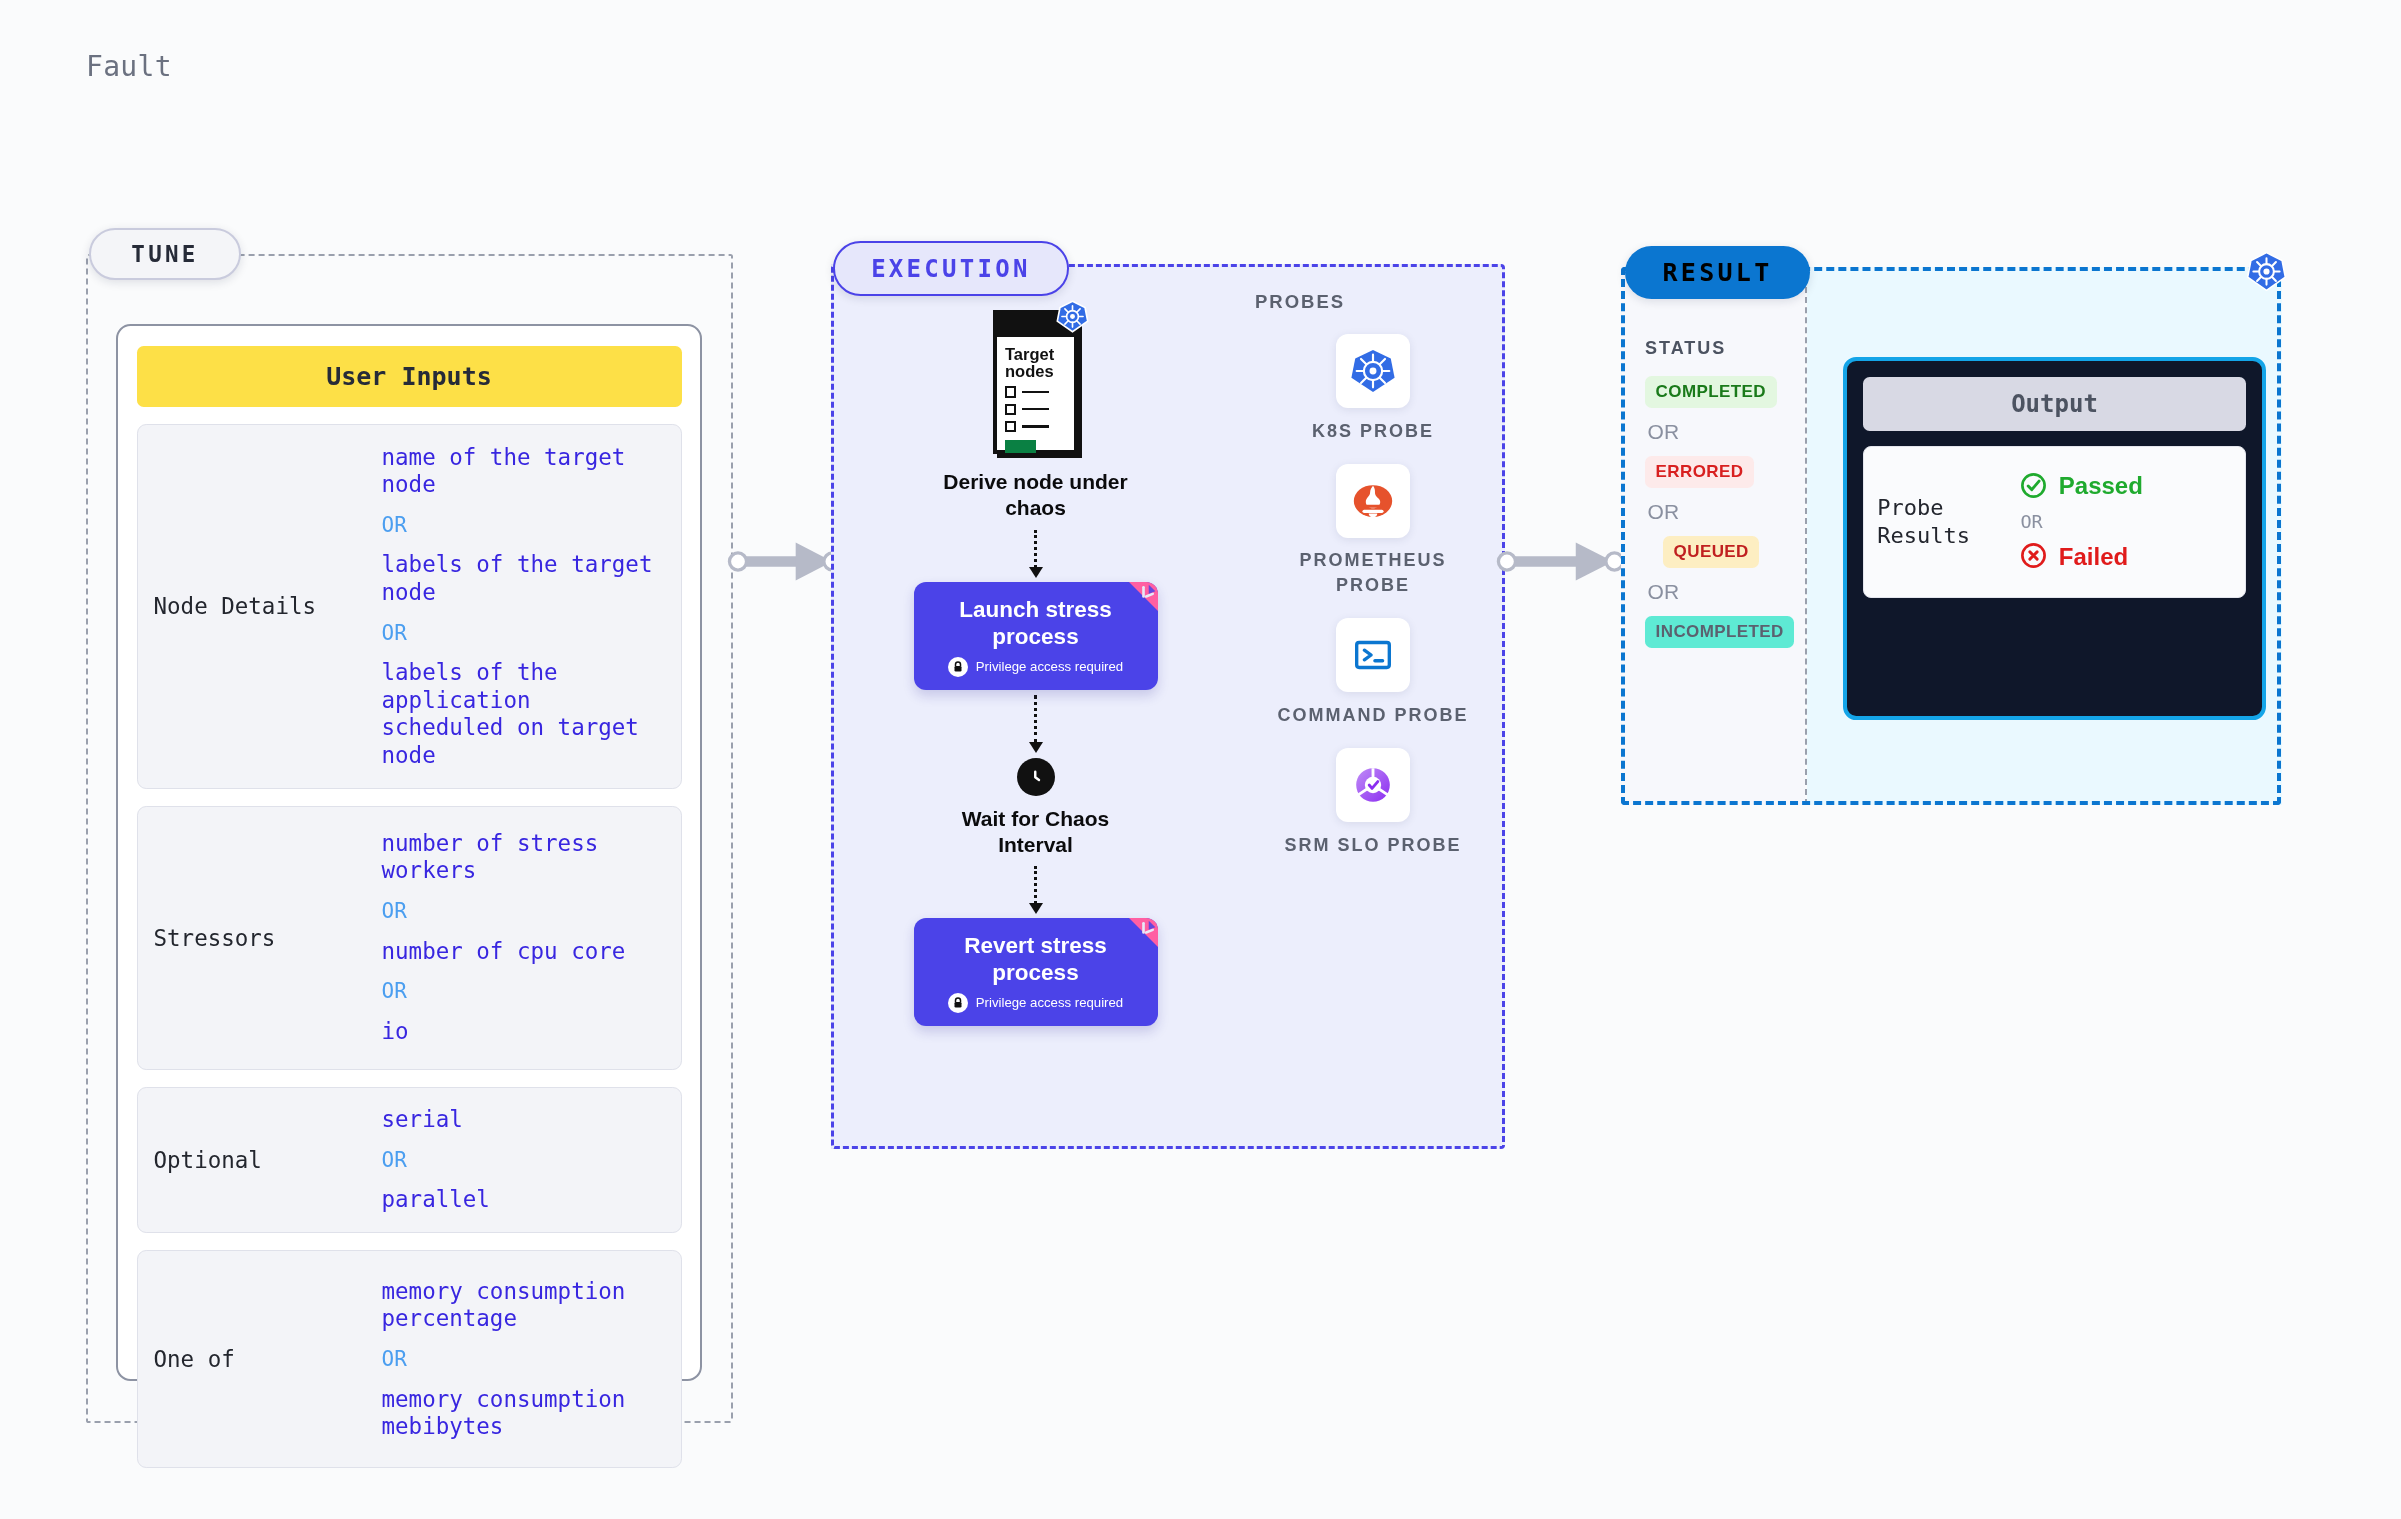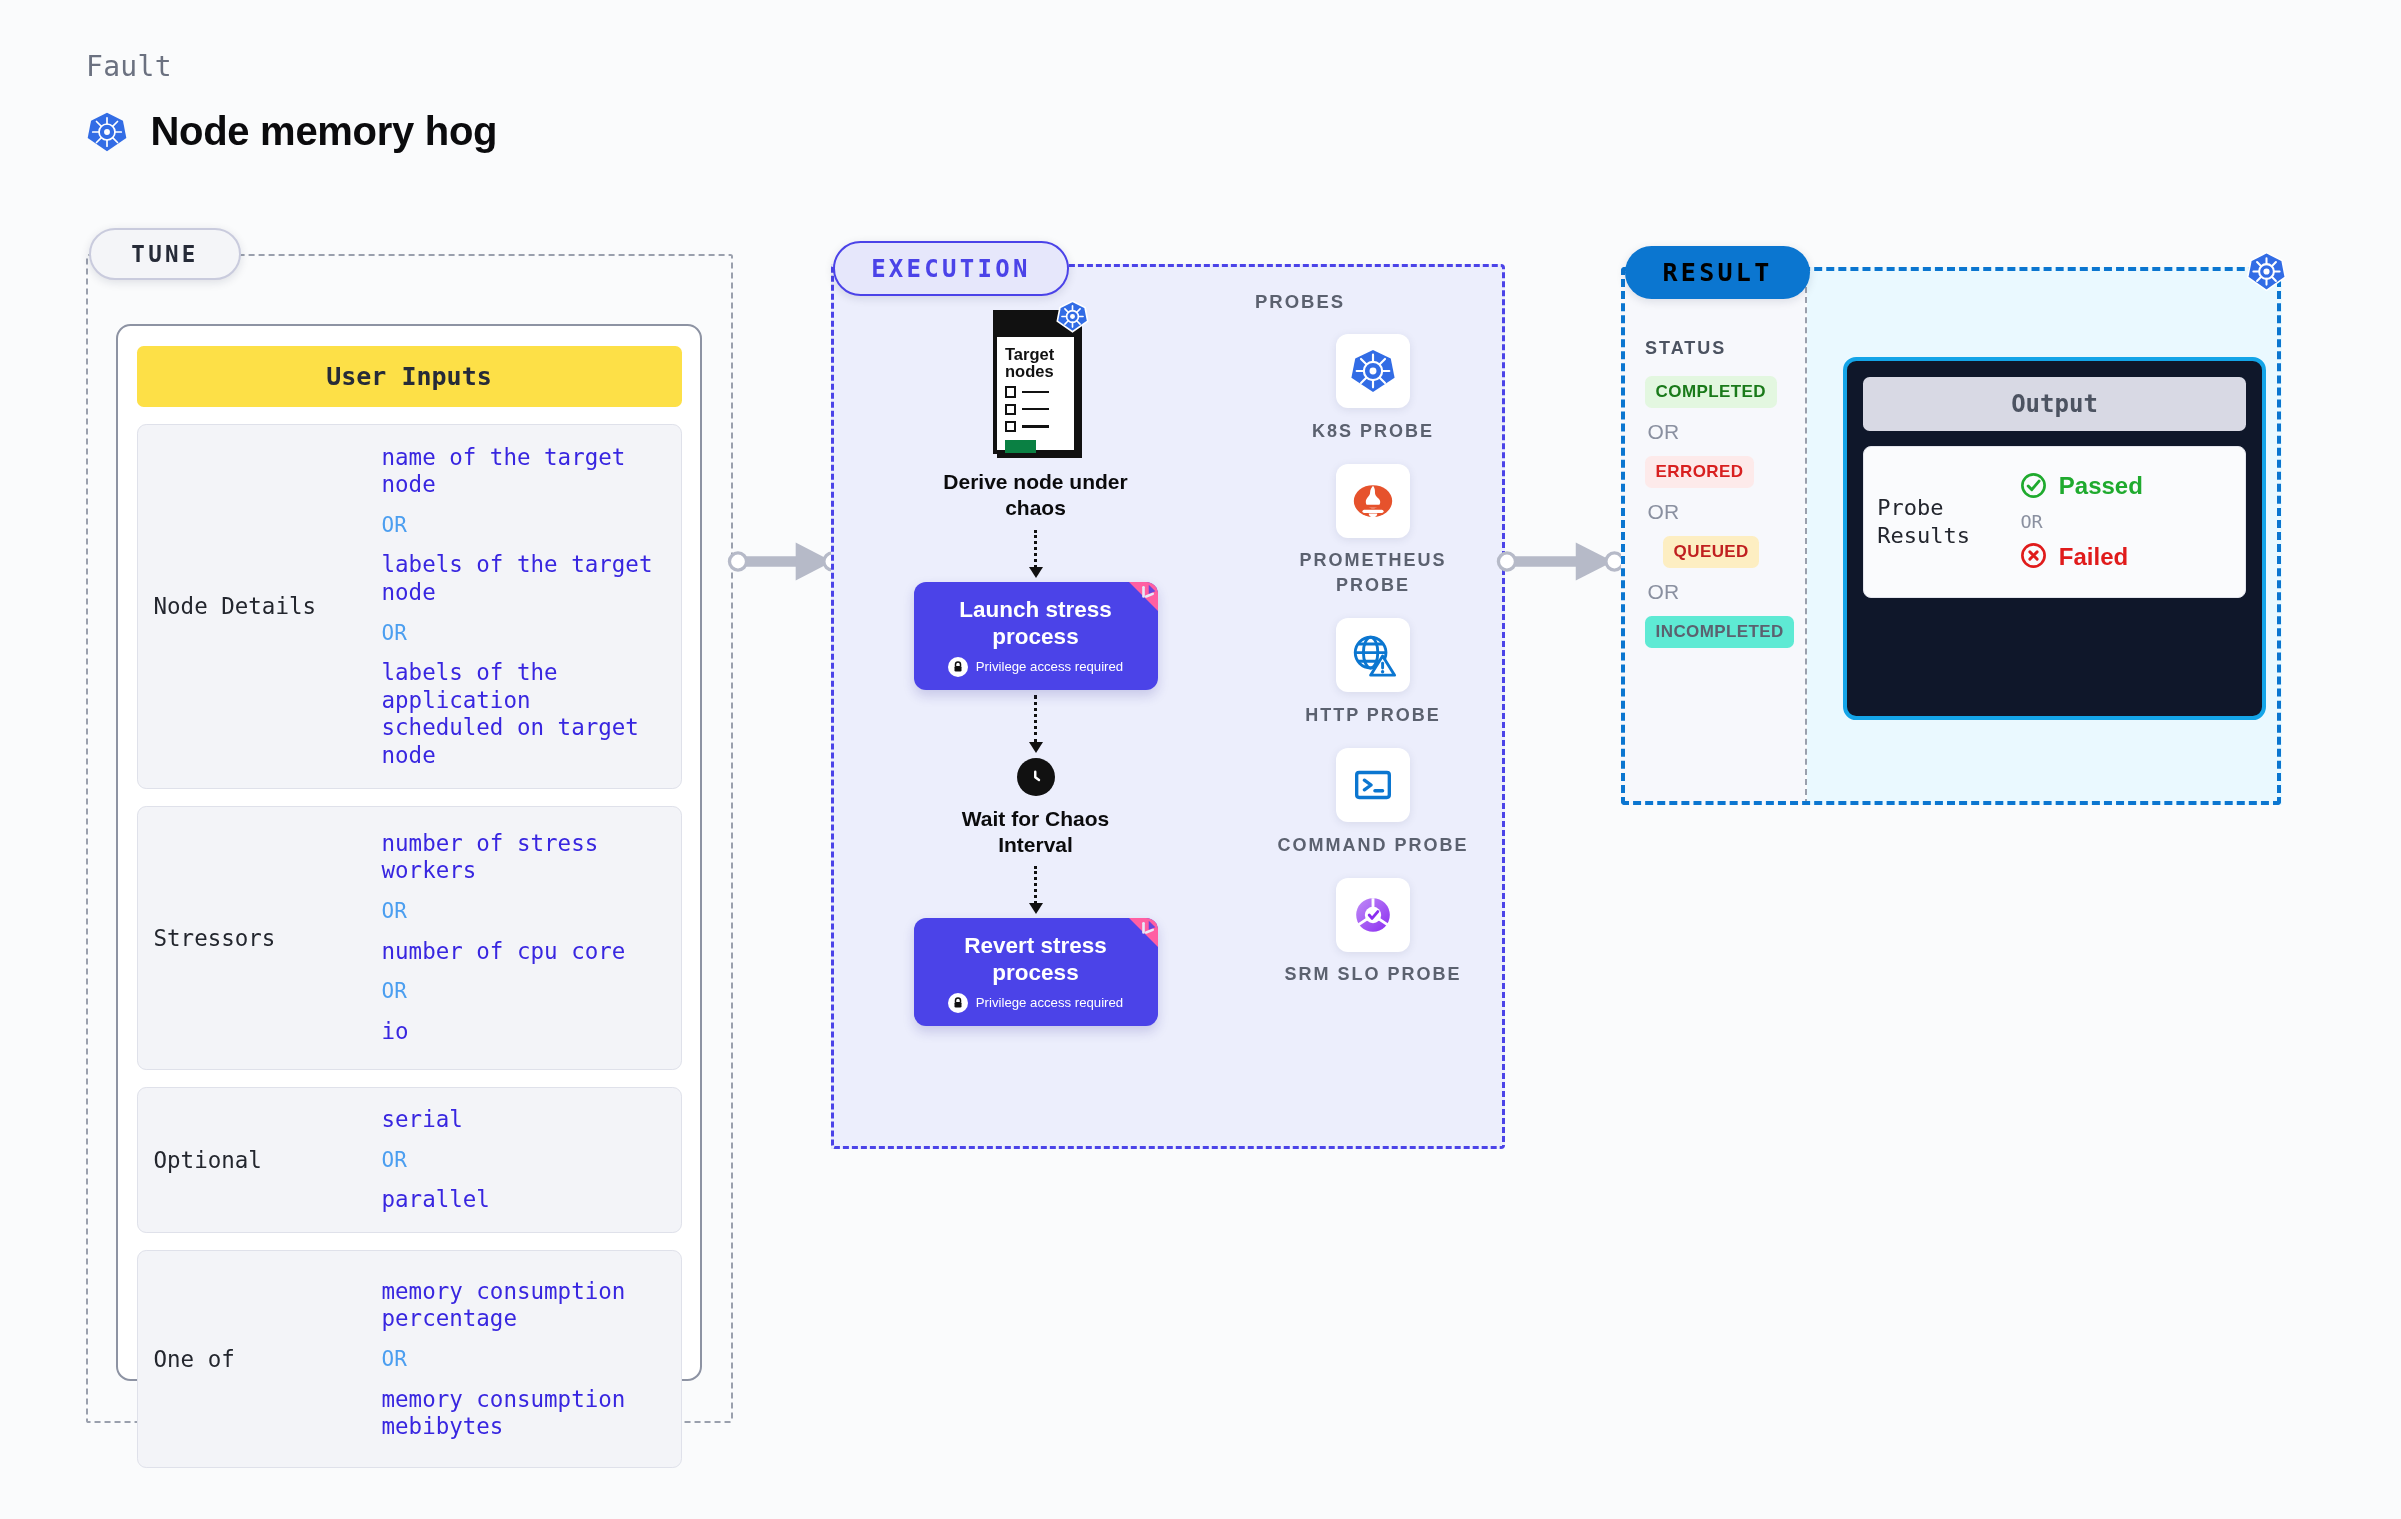--- a/index.html
+++ b/index.html
@@ -199,33 +199,20 @@
   .conn-ring { fill: #ffffff; stroke: #b6bac8; stroke-width: 5; }
   .conn-body { fill: #b6bac8; }
   .k8s-float { position: absolute; }
 </style>
 </head>
 <body>
 
 <div class="stage">
 
   <div class="fault-label">Fault</div>
-  <div class="title-row">
-    <span>
-      <svg class="k8s" width="42" height="42" viewBox="0 0 100 100">
-        <polygon points="50,4 88,23 96,64 50,96 4,64 12,23" fill="#326ce5"></polygon>
-        <g fill="none" stroke="#fff" stroke-width="4" stroke-linecap="round">
-          <circle cx="50" cy="50" r="19"></circle>
-          <circle cx="50" cy="50" r="5" fill="#fff"></circle>
-          <path d="M50 31V16M50 69v15M31 50H16M69 50h15M36 36L25 25M64 36l11-11M36 64L25 75M64 64l11 11"></path>
-        </g>
-      </svg>
-    </span>
-    <span class="title-text">Node memory hog</span>
-  </div>
 
   <div class="dash-box" id="tune-region"></div>
   <div class="pill pill-tune" style="left:89px; top:228px; width:152px; height:52px; font-size:22.5px;">TUNE</div>
 
   <div id="card-user-inputs">
     <div class="ui-head">User Inputs</div>
     <div class="ui-rows">
 
       <div class="ui-row" style="min-height:225px;">
         <div class="ui-row-label">Node Details</div>
@@ -308,35 +295,20 @@
           <ellipse cx="50" cy="50" rx="40" ry="33" fill="#e6522c"></ellipse>
           <path d="M50 18c7 9 2 14 6 21 3 5 9 6 9 13 0 8-7 13-15 13s-15-5-15-13c0-9 9-11 9-20 0-6 3-10 6-14z" fill="#fff"></path>
           <rect x="31" y="58" width="38" height="6" rx="3" fill="#e6522c"></rect>
           <rect x="28" y="68" width="44" height="7" rx="3.5" fill="#fff"></rect>
           <path d="M41 76h18c0 5-4 8-9 8s-9-3-9-8z" fill="#fff"></path>
         </svg>
       </div>
       <div class="probe-name">PROMETHEUS PROBE</div>
     </div>
 
-    <div class="probe-item">
-      <div class="probe-tile">
-        <svg width="48" height="48" viewBox="0 0 100 100">
-          <g fill="none" stroke="#0b76d0" stroke-width="6">
-            <circle cx="45" cy="45" r="32"></circle>
-            <ellipse cx="45" cy="45" rx="15" ry="32"></ellipse>
-            <path d="M13 45h64M19 27h52M19 63h52"></path>
-          </g>
-          <path d="M70 52L95 92H45z" fill="#fff" stroke="#0b76d0" stroke-width="6" stroke-linejoin="round"></path>
-          <rect x="67" y="64" width="6" height="16" rx="3" fill="#0b76d0"></rect>
-          <circle cx="70" cy="85" r="3.5" fill="#0b76d0"></circle>
-        </svg>
-      </div>
-      <div class="probe-name">HTTP PROBE</div>
-    </div>
 
     <div class="probe-item">
       <div class="probe-tile">
         <svg width="48" height="48" viewBox="0 0 100 100">
           <rect x="16" y="24" width="68" height="52" rx="5" fill="none" stroke="#0b76d0" stroke-width="7"></rect>
           <path d="M32 40l14 10-14 10" fill="none" stroke="#0b76d0" stroke-width="7" stroke-linecap="round" stroke-linejoin="round"></path>
           <path d="M54 62h16" stroke="#0b76d0" stroke-width="7" stroke-linecap="round"></path>
         </svg>
       </div>
       <div class="probe-name">COMMAND PROBE</div>

